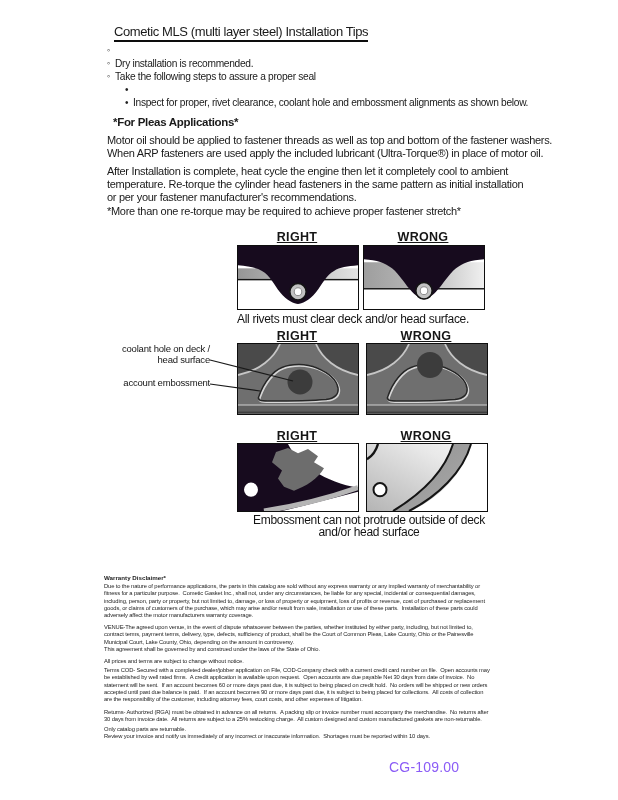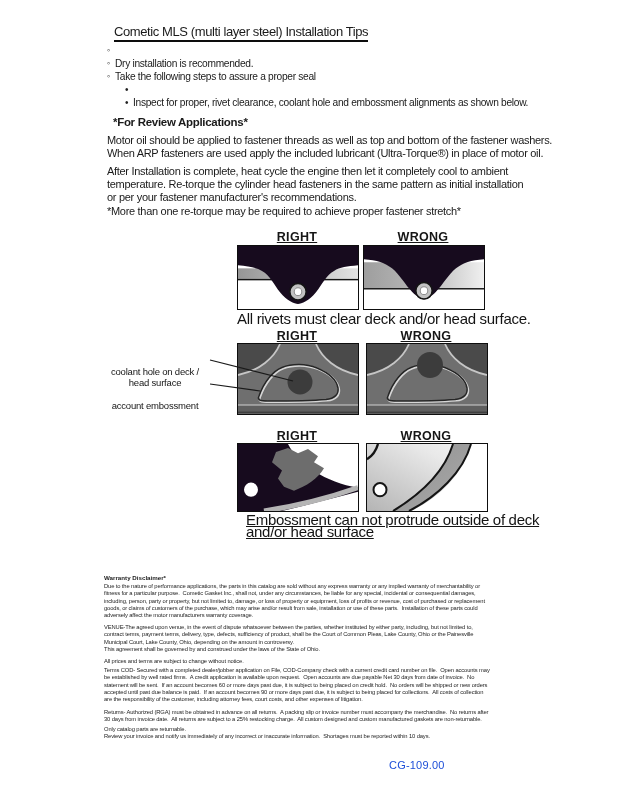--- a/index.html
+++ b/index.html
@@ -16,25 +16,25 @@
   .bullets{font-size:10.2px;letter-spacing:-0.3px;line-height:13px;}
   .brow{display:flex;align-items:flex-start;}
   .brow .mk{width:8px;flex:0 0 8px;font-size:9px;line-height:13px;color:#222;}
   .brow.sub{padding-left:18px;}
   .brow.sub .mk{font-size:10px;}
   .h2{font-size:11.5px;font-weight:bold;letter-spacing:-0.3px;}
   .body-par{font-size:11px;letter-spacing:-0.3px;line-height:13px;}
   .dlabel{width:120px;text-align:center;font-size:12.5px;font-weight:bold;letter-spacing:0.3px;color:#161616;text-decoration:underline;}
   .panel{width:120px;border:1.6px solid #0e0e0e;background:#fff;}
   .panel svg{display:block;width:100%;height:100%;}
-  .caption{font-size:15px;letter-spacing:-0.3px;line-height:12px;color:#141414;}
-  .callout{font-size:9.5px;letter-spacing:-0.2px;line-height:11px;text-align:center;width:110px;color:#151515;margin-top:23px;}
+  .caption{font-size:12px;letter-spacing:-0.3px;line-height:12px;color:#141414;text-align:center;}
+  .callout{font-size:9.5px;letter-spacing:-0.2px;line-height:11px;text-align:right;width:110px;color:#151515;}
   .legal{font-size:5.8px;letter-spacing:-0.12px;line-height:7.3px;color:#242424;}
   .legal-h{font-size:6.2px;font-weight:bold;color:#1c1c1c;}
-  .pagecode{font-size:11px;letter-spacing:0.2px;color:#1d4ed8;}
+  .pagecode{font-size:14px;letter-spacing:0.2px;color:#8b5cf6;}
 </style>
 </head>
 <body>
 
 <div class="page">
 
   <div class="abs" style="left:114px;top:22px;">
     <span class="title">Cometic MLS (multi layer steel) Installation Tips</span>
   </div>
 
@@ -52,21 +52,21 @@
     </div>
     <div class="brow sub">
       <span class="mk">•</span>
     </div>
     <div class="brow sub">
       <span class="mk">•</span>
       <span>Inspect for proper, rivet clearance, coolant hole and embossment alignments as shown below.</span>
     </div>
   </div>
 
-  <div class="abs h2" style="left:113px;top:116px;">*For Review Applications*</div>
+  <div class="abs h2" style="left:113px;top:116px;">*For Pleas Applications*</div>
   <div class="abs body-par pre" style="left:107px;top:134px;line-height:12.8px;">Motor oil should be applied to fastener threads as well as top and bottom of the fastener washers.
 When ARP fasteners are used apply the included lubricant (Ultra-Torque®) in place of motor oil.</div>
   <div class="abs body-par pre" style="left:107px;top:165px;">After Installation is complete, heat cycle the engine then let it completely cool to ambient
 temperature. Re-torque the cylinder head fasteners in the same pattern as initial installation
 or per your fastener manufacturer's recommendations.</div>
   <div class="abs body-par" style="left:107px;top:205px;">*More than one re-torque may be required to achieve proper fastener stretch*</div>
 
   <div class="abs dlabel" style="left:237px;top:230px;">RIGHT</div>
   <div class="abs dlabel" style="left:363px;top:230px;">WRONG</div>
 
@@ -182,21 +182,21 @@
       <rect width="120" height="66" fill="url(#g3w)"></rect>
       <path d="M104,0 H120 V66 H44 C74,52 97,28 104,0 Z" fill="#ffffff"></path>
       <path d="M86,0 L104,0 C96,28 70,52 42,66 L26,66 C56,48 78,26 86,0 Z" fill="url(#g3b)"></path>
       <path d="M86,0 C78,26 56,48 26,66" stroke="#141414" stroke-width="2" fill="none"></path>
       <path d="M104,0 C96,28 70,52 42,66" stroke="#141414" stroke-width="2" fill="none"></path>
       <path d="M11,0 C9,7 5,12 0,15" stroke="#141414" stroke-width="2.4" fill="none"></path>
       <circle cx="13" cy="45" r="6.5" fill="#ffffff" stroke="#141414" stroke-width="2"></circle>
     </svg>
   </div>
 
-  <div class="abs caption pre" style="left:246px;top:514px;text-decoration:underline;">Embossment can not protrude outside of deck
+  <div class="abs caption pre" style="left:253px;top:514px;">Embossment can not protrude outside of deck
 and/or head surface</div>
 
   <div class="abs legal-h" style="left:104px;top:574px;">Warranty Disclaimer*</div>
   <div class="abs legal pre" style="left:104px;top:583px;">Due to the nature of performance applications, the parts in this catalog are sold without any express warranty or any implied warranty of merchantability or
 fitness for a particular purpose.  Cometic Gasket Inc., shall not, under any circumstances, be liable for any special, incidental or consequential damages,
 including, person, party or property, but not limited to, damage, or loss of property or equipment, loss of profits or revenue, cost of purchased or replacement
 goods, or claims of customers of the purchase, which may arise and/or result from sale, installation or use of these parts.  Installation of these parts could
 adversely affect the motor manufacturers warranty coverage.</div>
   <div class="abs legal pre" style="left:104px;top:624px;">VENUE-The agreed upon venue, in the event of dispute whatsoever between the parties, whether instituted by either party, including, but not limited to,
 contract terms, payment terms, delivery, type, defects, sufficiency of product, shall be the Court of Common Pleas, Lake County, Ohio or the Painesville

